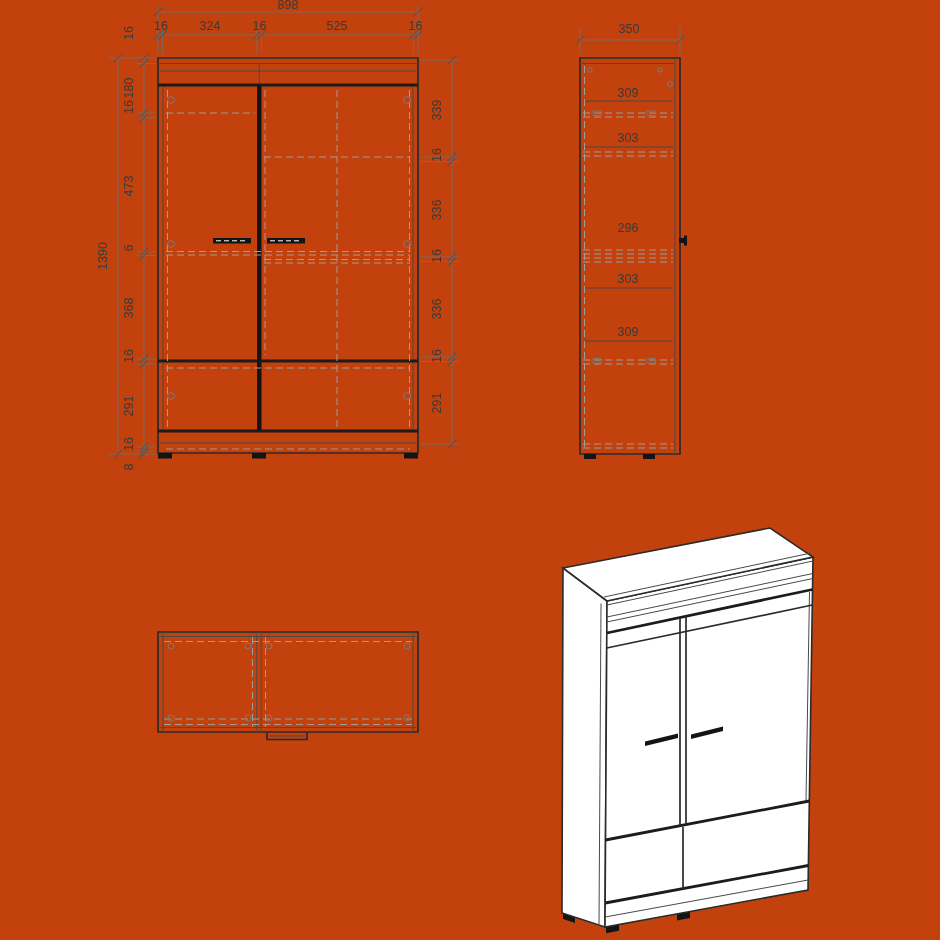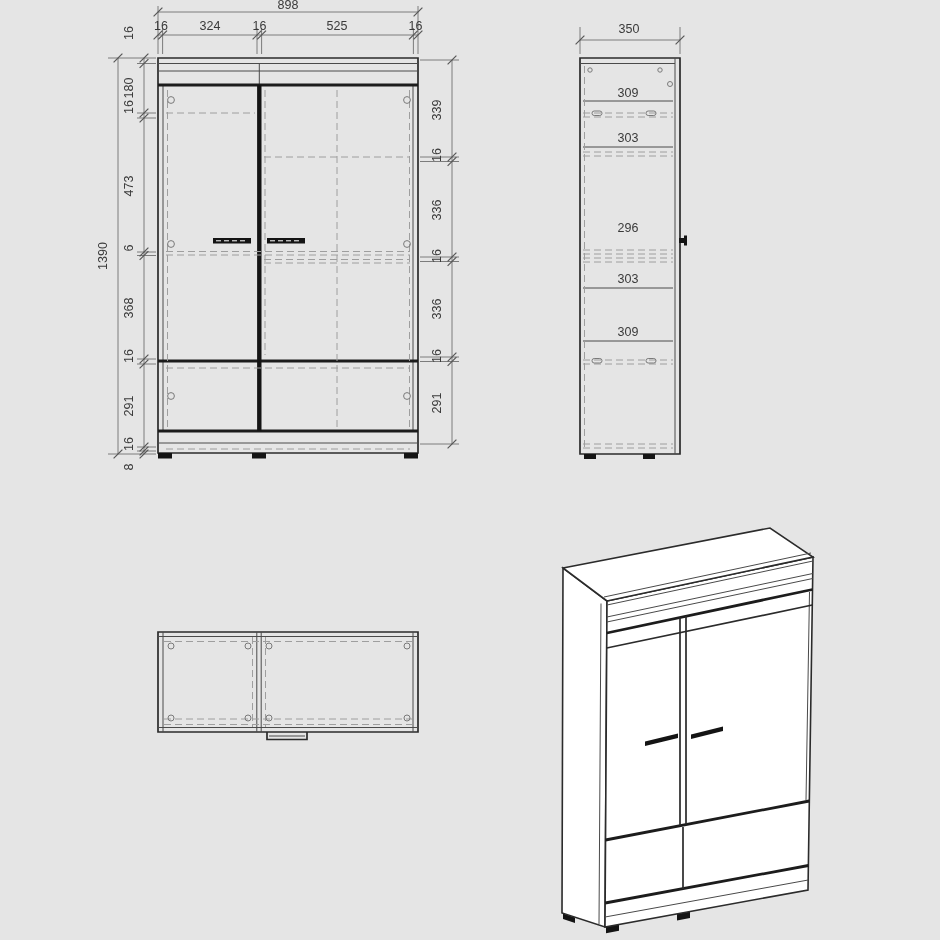--- a/index.html
+++ b/index.html
@@ -1,16 +1,16 @@
 <!DOCTYPE html>
 <html><head>
 <meta charset="utf-8">
 <style>
   html,body{margin:0;padding:0;background:#ffffff;}
-  .canvas{position:relative;width:940px;height:940px;background:#e5e5e5;overflow:hidden;
+  .canvas{position:relative;width:940px;height:940px;background:#c2410c;overflow:hidden;
           font-family:"Liberation Sans",sans-serif;}
   svg{position:absolute;left:0;top:0;}
   
   .s-thick{stroke:#1c1c1c;stroke-width:2.8;fill:none;}
   .s-heavy{stroke:#141414;stroke-width:4.4;fill:none;}
   .s-med{stroke:#2b2b2b;stroke-width:1.7;fill:none;}
   .s-thin{stroke:#4a4a4a;stroke-width:1;fill:none;}
   .s-dash{stroke:#9e9e9e;stroke-width:1;fill:none;stroke-dasharray:7 4;}
   .s-dim{stroke:#6f6f6f;stroke-width:0.9;fill:none;}
   .sym{stroke:#7a7a7a;stroke-width:1;fill:none;}

